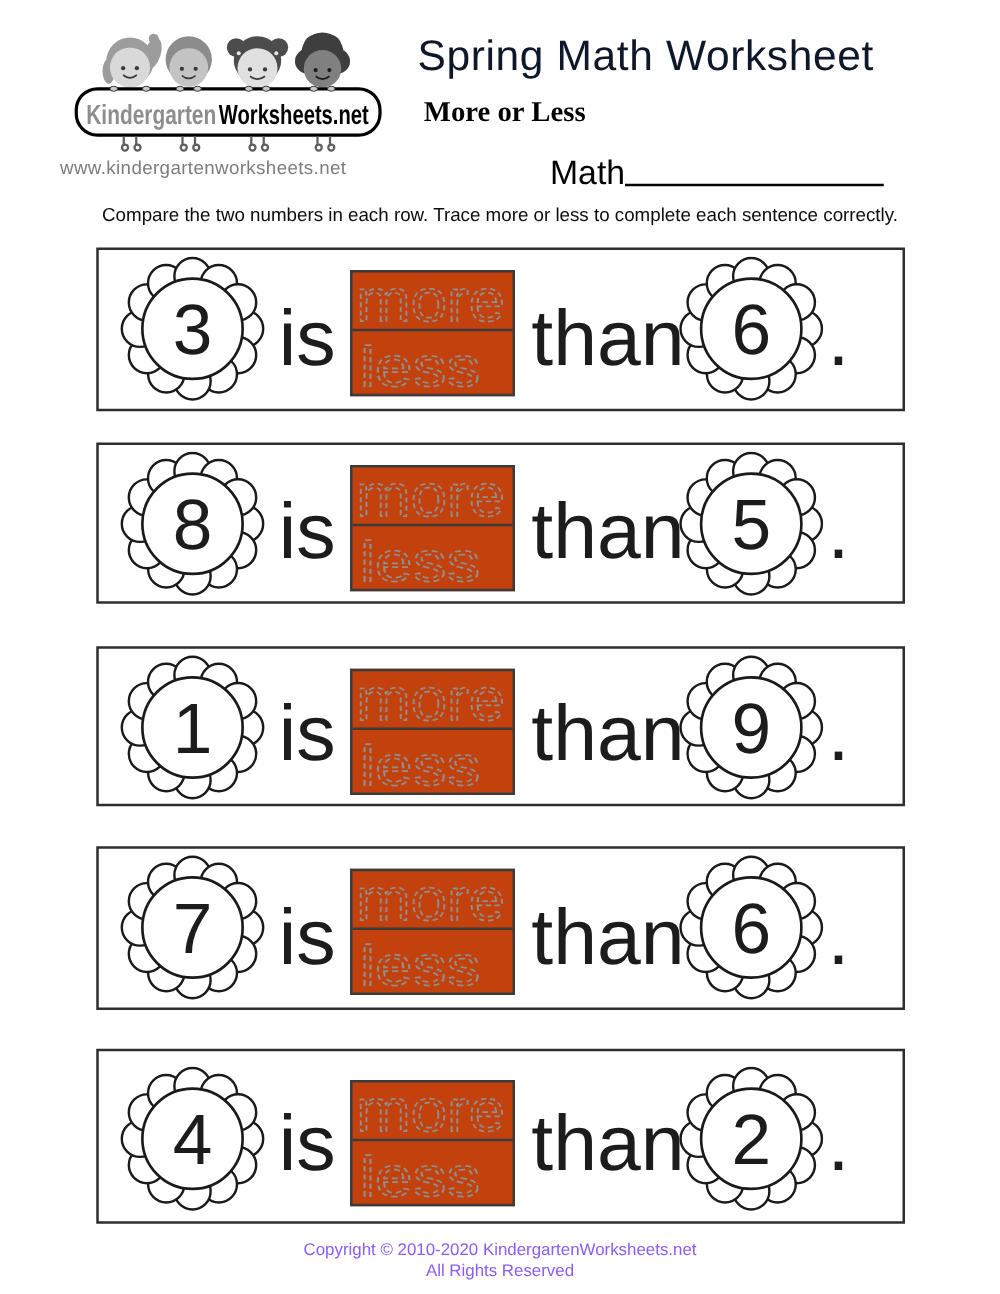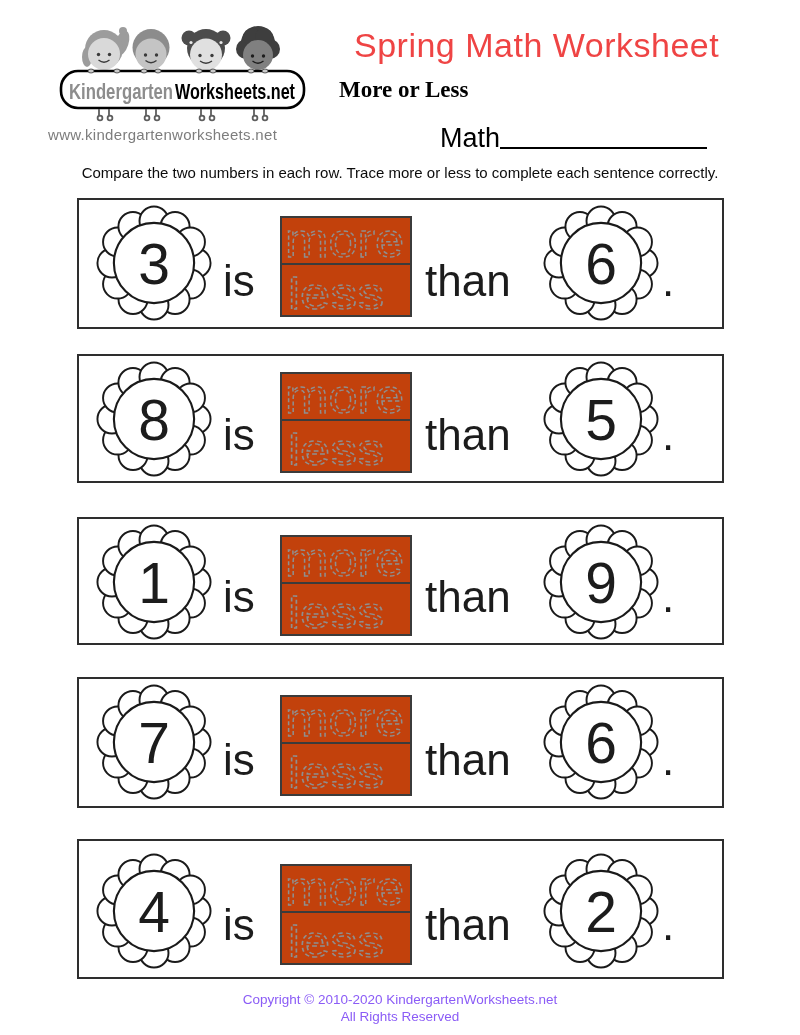--- a/index.html
+++ b/index.html
@@ -2,21 +2,21 @@
 <html><head>
 <meta charset="utf-8">
 <style>
   html,body{margin:0;padding:0;background:#fff;}
   .sheet{position:relative;width:800px;height:1035px;background:#fff;overflow:hidden;
          font-family:"Liberation Sans",sans-serif;color:#1c1c1c;}
 
   
   .logo-svg{position:absolute;left:58px;top:13px;width:250px;height:114px;}
   .site-url{position:absolute;left:48px;top:126px;font-size:15px;letter-spacing:.3px;color:#7d7d7d;}
-  .title{position:absolute;left:354px;top:26px;font-size:34px;letter-spacing:.5px;color:#ef4444;}
+  .title{position:absolute;left:334px;top:26px;font-size:34px;letter-spacing:.5px;color:#0f172a;}
   .subtitle{position:absolute;left:339px;top:77px;font-size:23px;font-weight:700;color:#000;font-family:Liberation Serif, serif;}
   .name-block{position:absolute;left:440px;top:121px;font-size:27px;color:#000;}
   .name-line{display:inline-block;width:207px;height:26px;border-bottom:2px solid #000;vertical-align:-2px;}
   .instructions{position:absolute;top:164px;left:0;width:800px;text-align:center;font-size:15px;color:#0c0c0c;}
 
   
   .row{position:absolute;left:77px;width:643px;border:2px solid #2e2e2e;background:#fff;}
   .r1{top:198px;height:127px}
   .r2{top:354px;height:125px}
   .r3{top:517px;height:124px}
@@ -26,21 +26,21 @@
   .flower{position:absolute;width:116px;height:116px;}
   .flower-left{left:17px;top:5px}
   .flower-right{left:464px;top:5px}
   .r5 .flower{top:12px}
   .flower svg{position:absolute;left:0;top:0;width:116px;height:116px;}
   .petal{fill:#fff;stroke:#1a1a1a;stroke-width:2;}
   .flower-center{fill:#fff;stroke:#1a1a1a;stroke-width:2.2;}
   .flower-num{position:absolute;left:0;top:0;width:116px;height:116px;display:flex;
               align-items:center;justify-content:center;font-size:57px;padding-top:2px;box-sizing:border-box;}
 
-  .word{position:absolute;bottom:24px;font-size:44px;line-height:1;color:#1c1c1c;white-space:nowrap;}
+  .word{position:absolute;bottom:24px;font-size:63px;line-height:1;color:#1c1c1c;white-space:nowrap;}
   .r5 .word{bottom:30px}
   .word-is{left:144px}
   .word-than{left:346px}
   .word-period{left:583px}
 
   .trace-box{position:absolute;left:201px;top:16px;width:128px;height:97px;border:2px solid #3b3b3b;background:#c2410c;}
   .r5 .trace-box{top:23px}
   .trace-cell-top{height:45px;border-bottom:2px solid #3b3b3b;}
   .trace-cell-bottom{height:50px;}
   .trace-cell-top svg,.trace-cell-bottom svg{display:block;width:100%;height:100%;}

